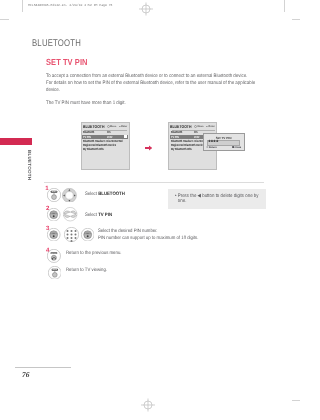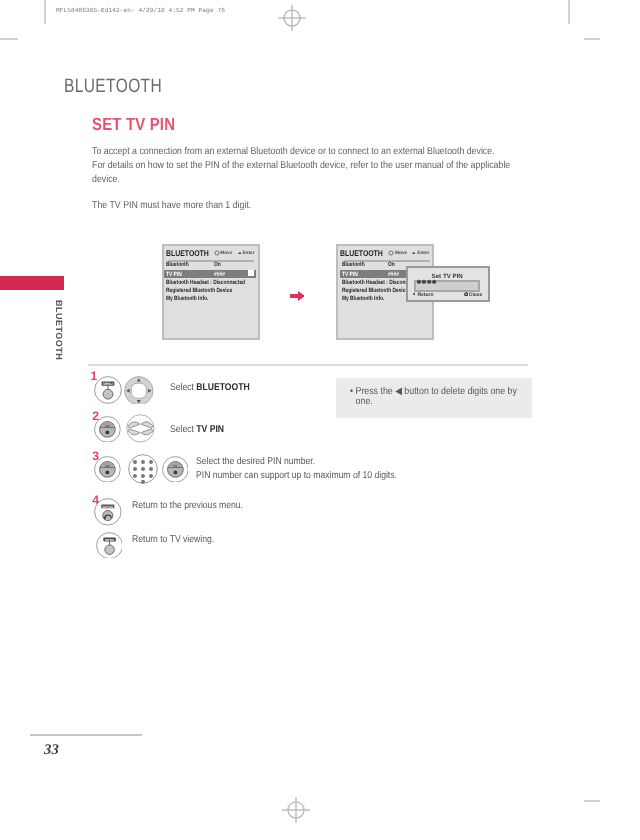--- a/index.html
+++ b/index.html
@@ -94,21 +94,21 @@
     <div>device.</div>
   </div>
   <div class="para" style="left:45.8px;top:99.8px;width:250px;">
     <div>The TV PIN must have more than 1 digit.</div>
   </div>
 
   <div class="tab"></div>
   <div class="tablabel">BLUETOOTH</div>
 
   <div class="pageline"></div>
-  <div class="pagenum">33</div>
+  <div class="pagenum">76</div>
 
   <svg class="regmark" style="left:140px;top:398px;width:16px;height:14px;" viewBox="0 0 16 14">
     <circle cx="8" cy="7" r="4" fill="none" stroke="#bbbbbb" stroke-width="0.7"></circle>
     <line x1="8" y1="0.5" x2="8" y2="13.5" stroke="#bbbbbb" stroke-width="0.7"></line>
     <line x1="1" y1="7" x2="15" y2="7" stroke="#bbbbbb" stroke-width="0.7"></line>
   </svg>
 
   <div class="osd" style="left:80.6px;top:121.6px;width:47.4px;height:46.4px;">
     <div class="osd-title">BLUETOOTH</div>
     <svg style="position:absolute;left:25.2px;top:2.2px;width:3px;height:3px;" viewBox="0 0 10 10">

